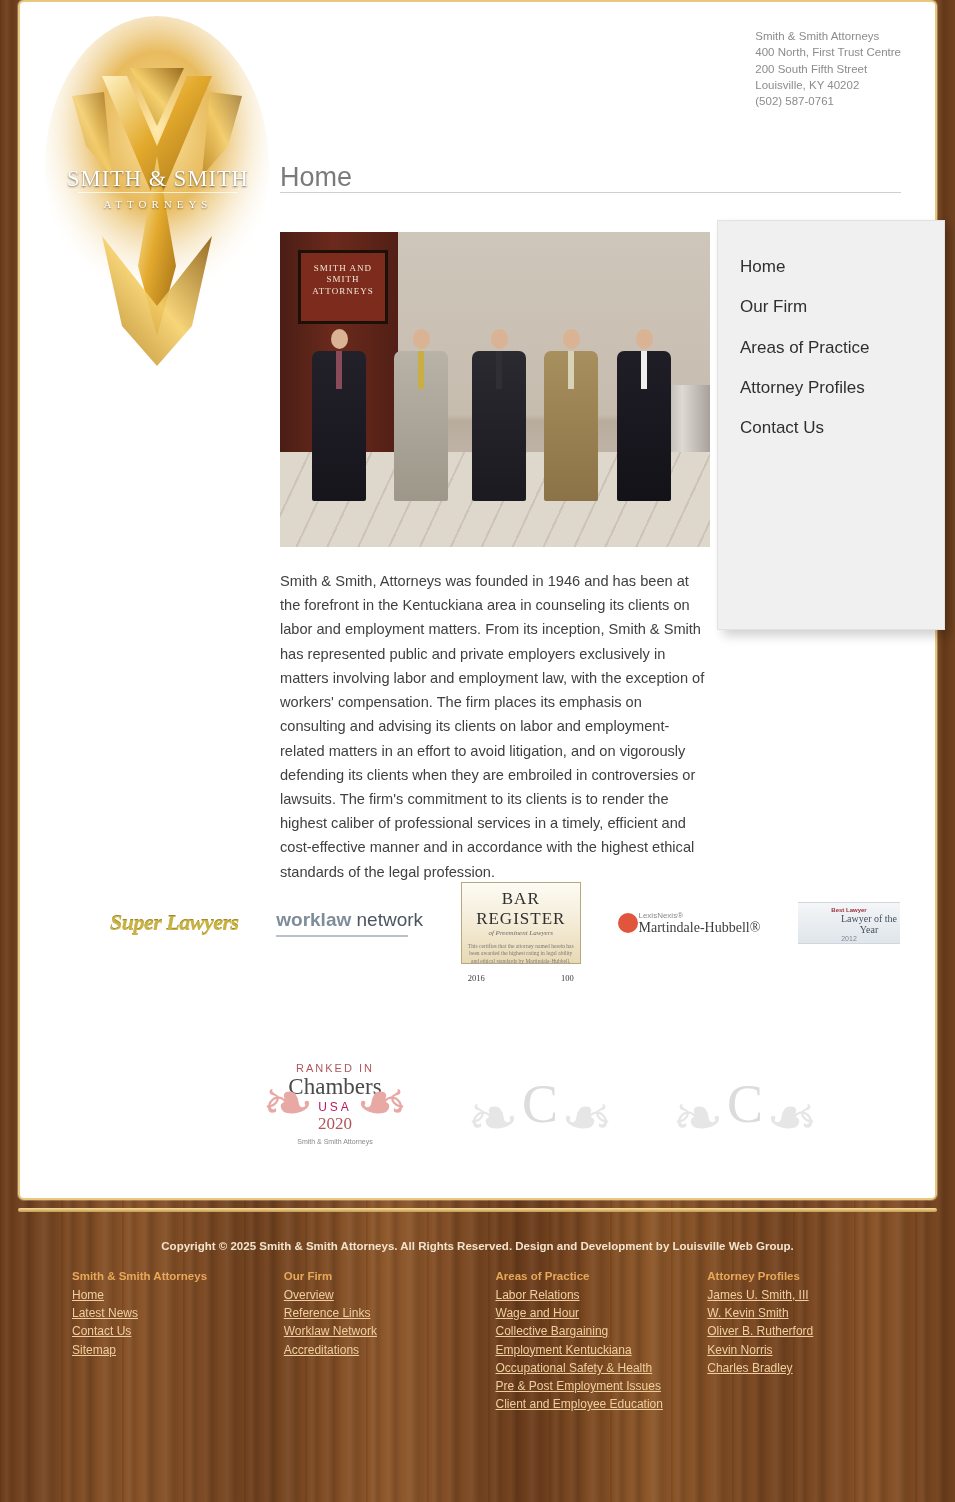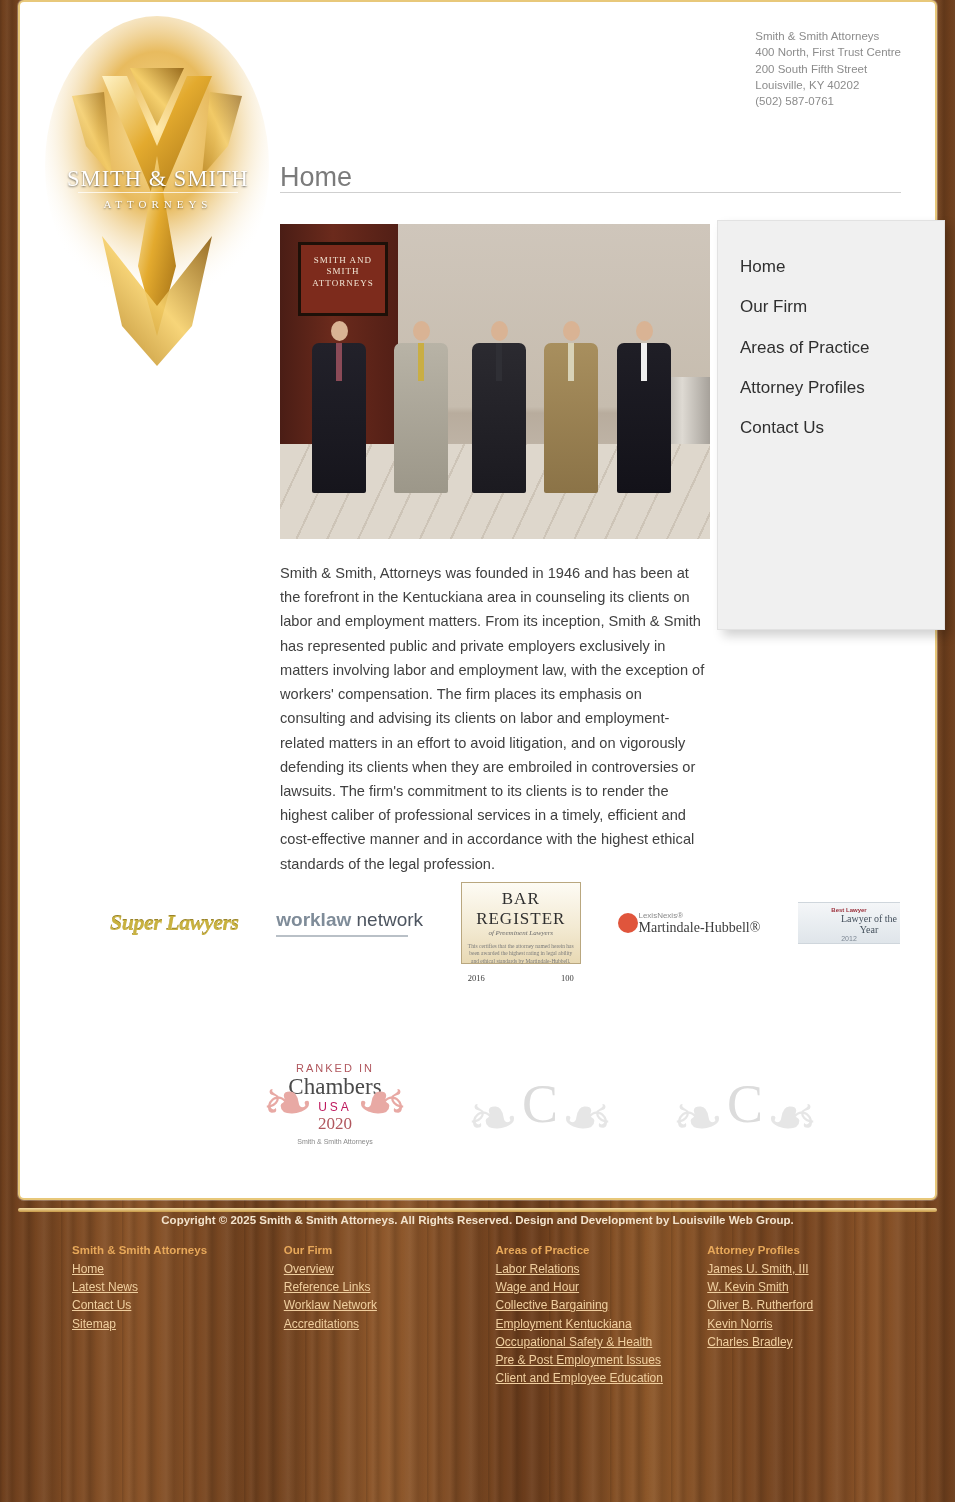--- a/index.html
+++ b/index.html
@@ -120,20 +120,21 @@
     left: 260px;
     top: 222px;
     width: 430px;
   }
   .hero-photo {
     width: 430px;
     height: 315px;
     position: relative;
     overflow: hidden;
     background: #737373;
+    margin-top: 8px;
   }
   .hero-bg-wall { position:absolute; inset:0; background: linear-gradient(180deg,#cfc6bb 0%, #c6bcae 58%, #b8ac9d 60%, #cfc7bd 100%); }
   .hero-door { position:absolute; left:0; top:0; width:118px; height:300px; background: linear-gradient(90deg,#4a1d15,#6b2a1c 45%,#521f16); }
   .hero-plaque { position:absolute; left:18px; top:18px; width:90px; height:74px; background:#7d2b1c; border:3px solid #1d1008; }
   .hero-plaque-txt { color:#f3e7d6; font-family:"Liberation Serif",serif; font-size:9px; text-align:center; line-height:1.25; padding-top:10px; letter-spacing:1px;}
   .hero-floor { position:absolute; left:0; bottom:0; width:100%; height:95px; background:
       repeating-linear-gradient(115deg,#ded7cc 0 26px,#cdc4b7 26px 28px),
       #d6cec2; }
   .hero-col { position:absolute; left:196px; bottom:52px; width:46px; height:96px; background:linear-gradient(90deg,#b9b5ae,#e3e0da 40%,#a9a49c); }
   .hero-col2 { position:absolute; left:383px; bottom:52px; width:48px; height:110px; background:linear-gradient(90deg,#b3aea7,#dedad3 40%,#a49f98); }
@@ -246,21 +247,21 @@
   .footer-sep {
     margin: 8px 18px 0;
     height: 4px;
     background: linear-gradient(180deg,#f3dca6,#c79a46);
     border-radius: 2px;
   }
   .copyright {
     text-align:center;
     color:#f3e3cc;
     font-size:11.5px;
-    padding: 2px 0 18px;
+    padding: 28px 0 18px;
     font-weight: bold;
   }
   .footer-cols {
     display:flex;
     padding: 0 72px 40px 72px;
     gap: 36px;
   }
   .fcol { width: 215px; }
   .fcol h4 {
     margin:0 0 4px 0;

